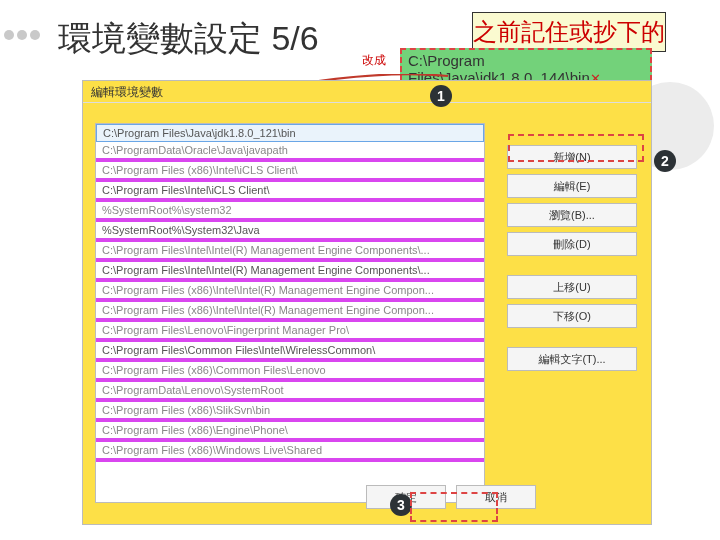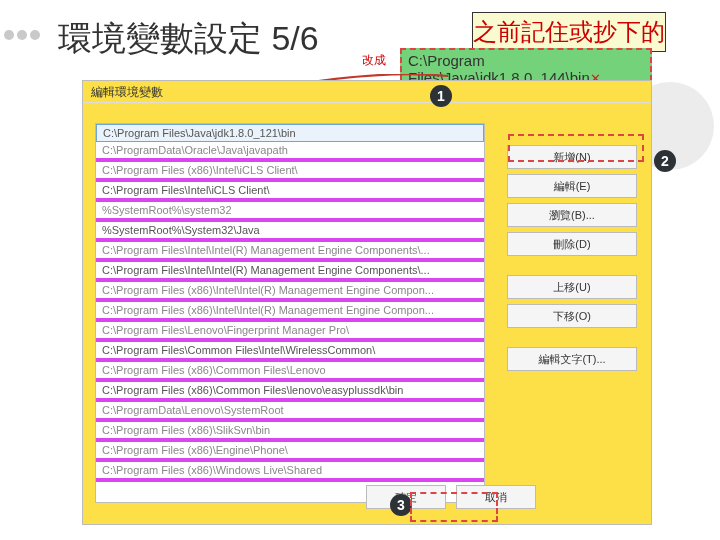--- a/index.html
+++ b/index.html
@@ -210,21 +210,20 @@
       <div class="row">C:\Program Files\Intel\iCLS Client\</div>
       <div class="row blur">%SystemRoot%\system32</div>
       <div class="row">%SystemRoot%\System32\Java</div>
       <div class="row blur">C:\Program Files\Intel\Intel(R) Management Engine Components\...</div>
       <div class="row">C:\Program Files\Intel\Intel(R) Management Engine Components\...</div>
       <div class="row blur">C:\Program Files (x86)\Intel\Intel(R) Management Engine Compon...</div>
       <div class="row blur">C:\Program Files (x86)\Intel\Intel(R) Management Engine Compon...</div>
       <div class="row blur">C:\Program Files\Lenovo\Fingerprint Manager Pro\</div>
       <div class="row">C:\Program Files\Common Files\Intel\WirelessCommon\</div>
       <div class="row blur">C:\Program Files (x86)\Common Files\Lenovo</div>
-      <div class="row">C:\Program Files (x86)\Common Files\lenovo\easyplussdk\bin</div>
       <div class="row blur">C:\ProgramData\Lenovo\SystemRoot</div>
       <div class="row blur">C:\Program Files (x86)\SlikSvn\bin</div>
       <div class="row blur">C:\Program Files (x86)\Engine\Phone\</div>
       <div class="row blur">C:\Program Files (x86)\Windows Live\Shared</div>
     </div>
 
     <div class="btncol">
       <button>新增(N)</button>
       <button>編輯(E)</button>
       <button>瀏覽(B)...</button>

